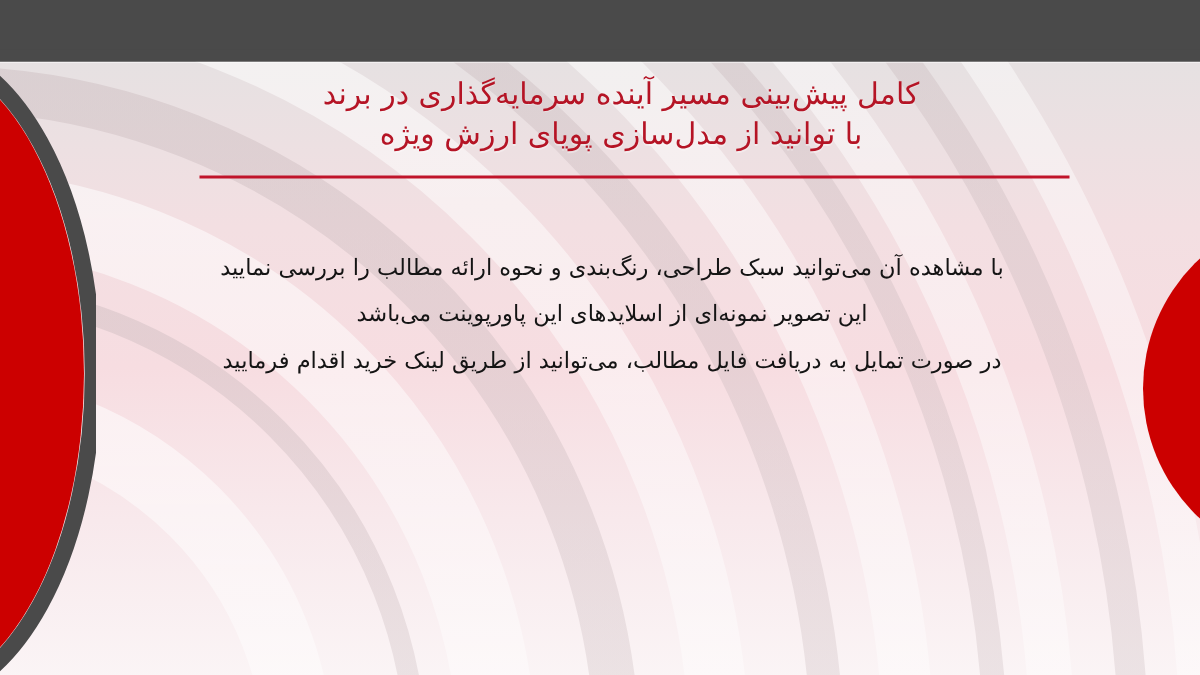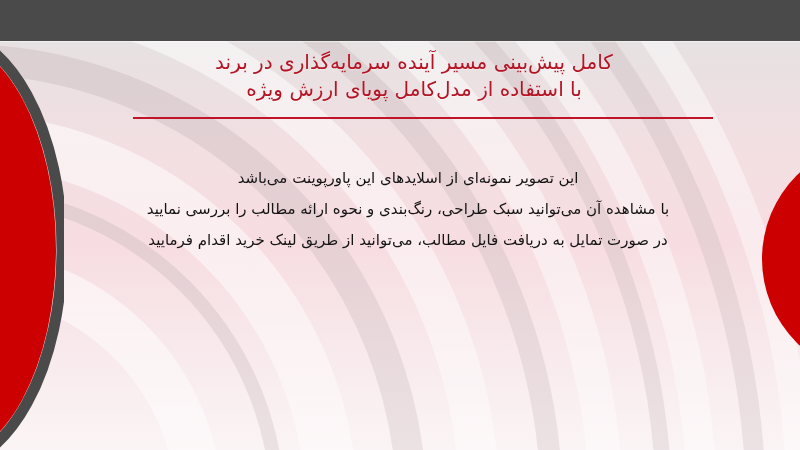--- a/index.html
+++ b/index.html
@@ -154,27 +154,27 @@
           <circle cx="-40" cy="470" r="840" stroke="url(#bandA)" stroke-width="26"></circle>
         </g>
       </svg>
     </div>
 
     <div class="top-hairline"></div>
     <div class="bottom-hairline"></div>
 
     <div class="title-block">
       <div class="title-line">کامل پیش‌بینی مسیر آینده سرمایه‌گذاری در برند</div>
-      <div class="title-line">با استفاده از مدل‌کامل پویای ارزش ویژه</div>
+      <div class="title-line">با توانید از مدل‌سازی پویای ارزش ویژه</div>
     </div>
     <div class="title-rule"></div>
 
     <div class="body-block">
+      <div class="body-line">با مشاهده آن می‌توانید سبک طراحی، رنگ‌بندی و نحوه ارائه مطالب را بررسی نمایید</div>
       <div class="body-line">این تصویر نمونه‌ای از اسلایدهای این پاورپوینت می‌باشد</div>
-      <div class="body-line">با مشاهده آن می‌توانید سبک طراحی، رنگ‌بندی و نحوه ارائه مطالب را بررسی نمایید</div>
       <div class="body-line">در صورت تمایل به دریافت فایل مطالب، می‌توانید از طریق لینک خرید اقدام فرمایید</div>
     </div>
 
     <div class="right-deco">
       <svg width="46" height="236" viewBox="0 0 46 236" xmlns="http://www.w3.org/2000/svg">
         <circle cx="118" cy="118" r="118" fill="#cc0000"></circle>
       </svg>
     </div>
 
   </div>

